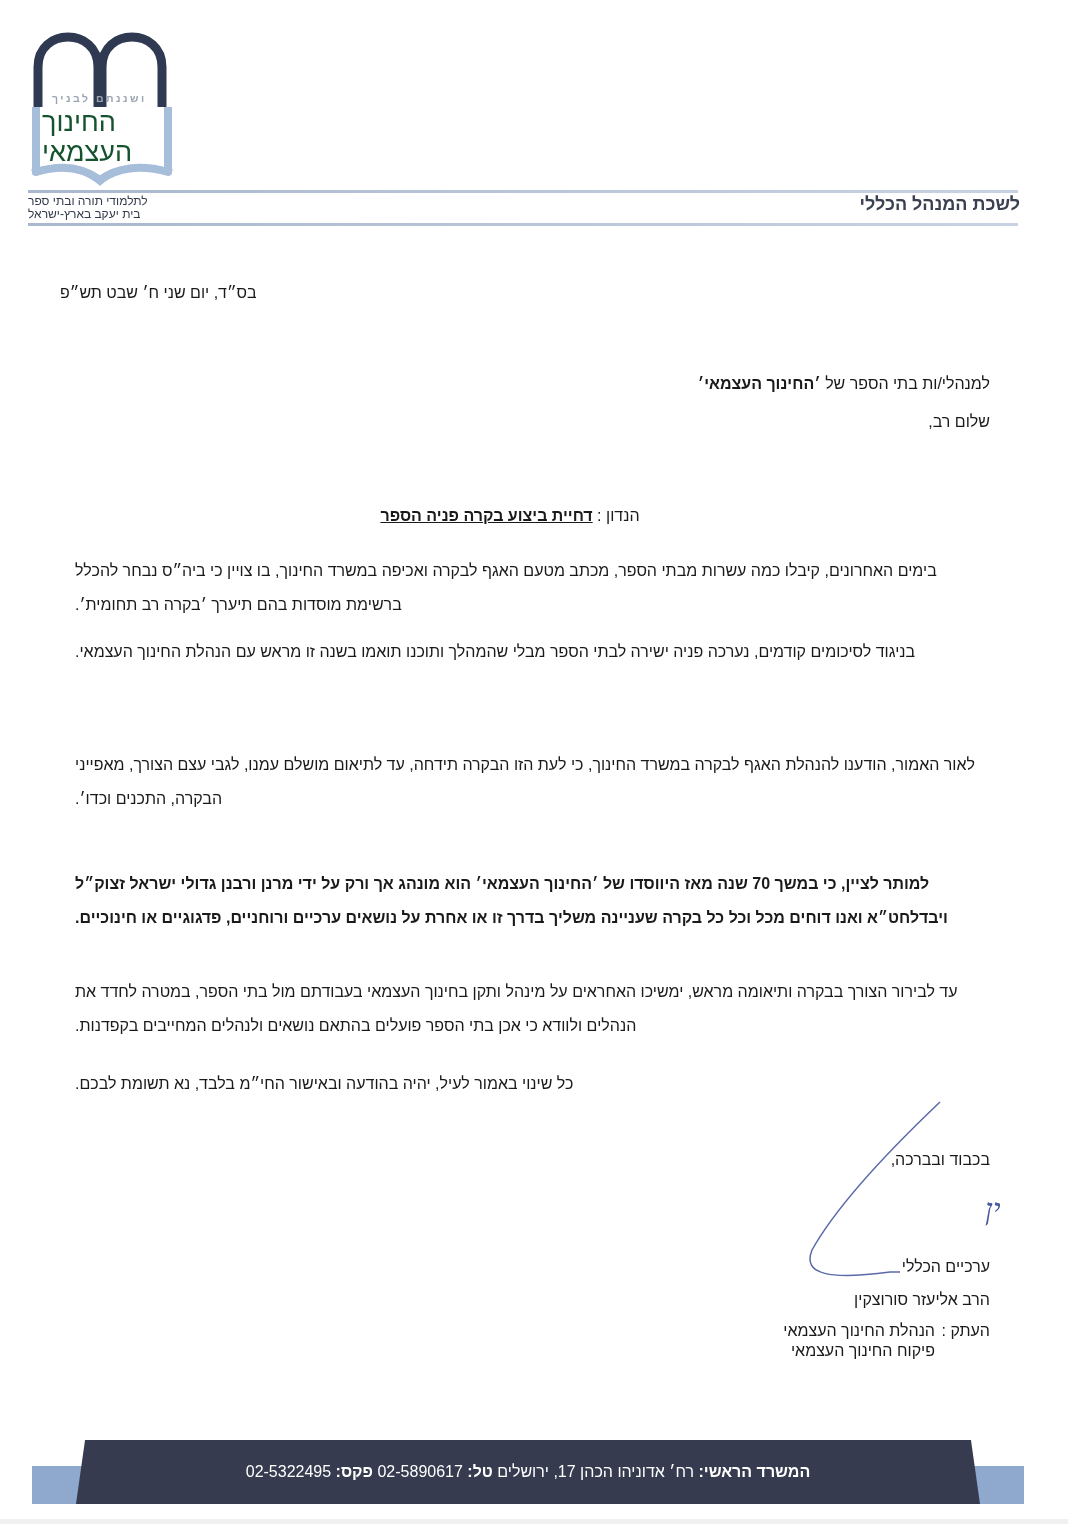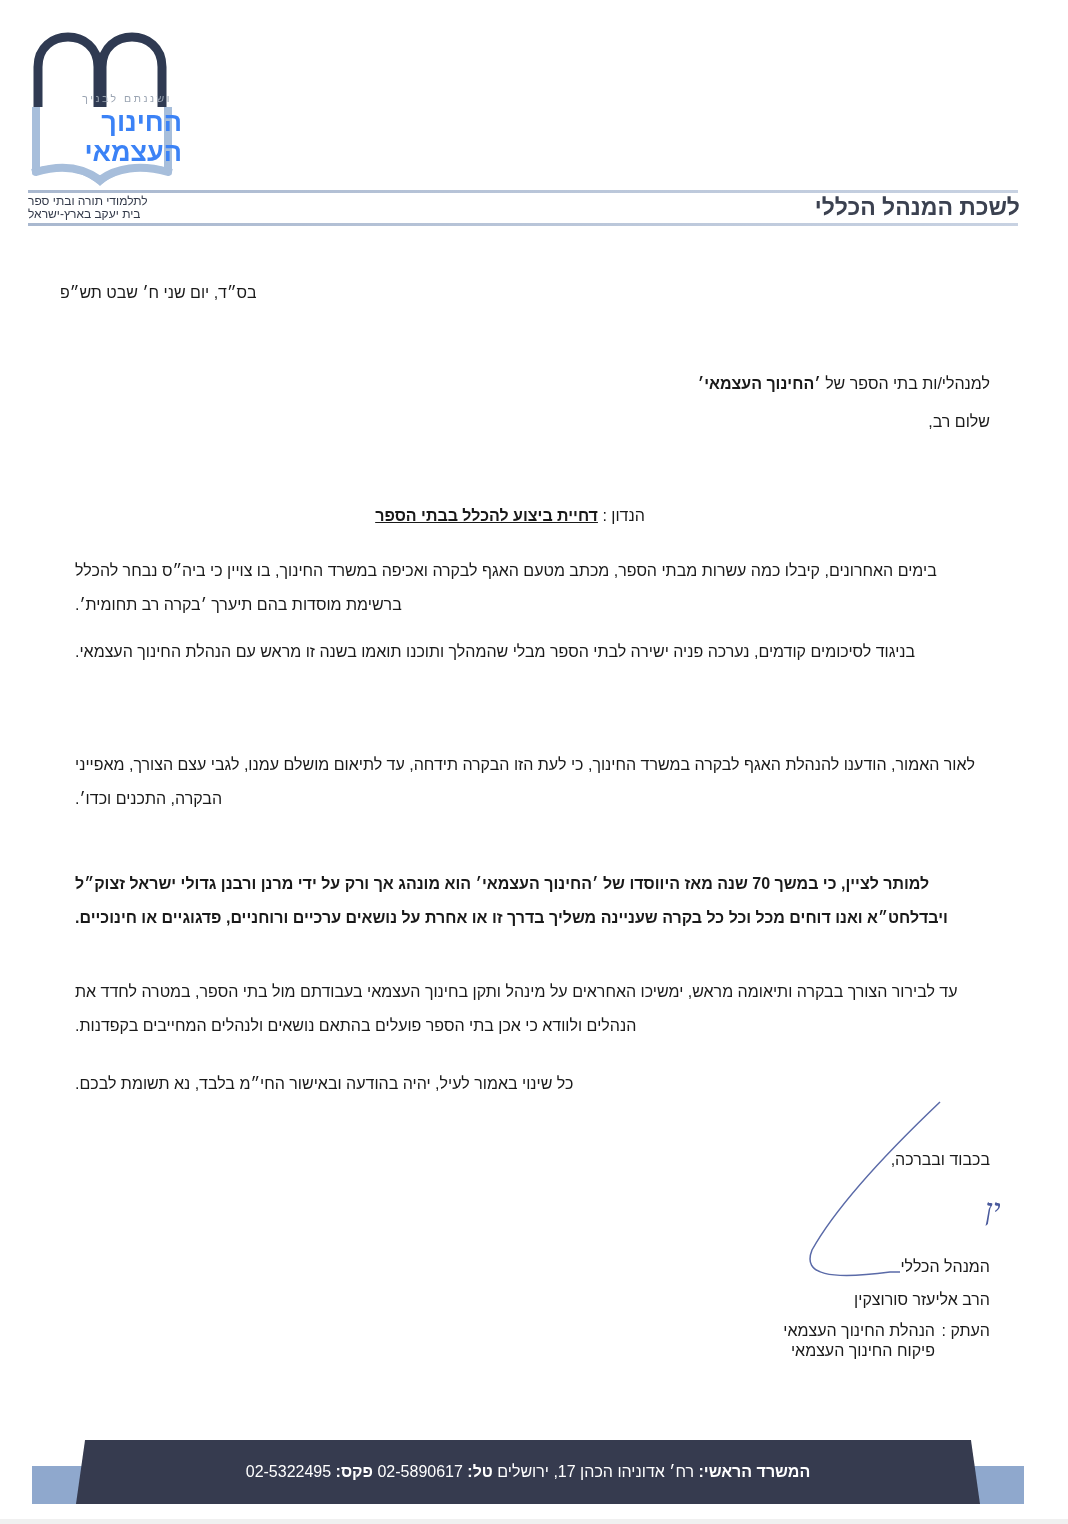--- a/index.html
+++ b/index.html
@@ -6,29 +6,29 @@
     body {
       width: 1068px; height: 1524px; background: #ffffff; position: relative; overflow: hidden;
       font-family: "Liberation Sans", sans-serif; color: #1a1a1a;
     }
     .abs { position: absolute; }
     .rtl { direction: rtl; text-align: left; }
 
     
     #logo { left: 22px; top: 22px; width: 160px; height: 165px; }
     #logo-svg { position: absolute; left: 0; top: 0; }
-    .logo-small { position: absolute; left: 30px; top: 70px; width: 120px; text-align: right;
-      font-size: 10.5px; letter-spacing: 2.5px; color: #9aa4b2; direction: rtl; }
-    .logo-big { position: absolute; left: 20px; width: 140px; text-align: right;
-      font-size: 27px; font-weight: bold; color: #3b82f6; direction: rtl; line-height: 28px; }
+    .logo-small { position: absolute; left: 30px; top: 70px; width: 120px; text-align: left;
+      font-size: 10.5px; letter-spacing: 2.5px; color: #9aa4b2; direction: rtl; font-weight: bold; }
+    .logo-big { position: absolute; left: 20px; width: 140px; text-align: left;
+      font-size: 27px; font-weight: normal; color: #14532d; direction: rtl; line-height: 28px; }
 
     
     .hline { position: absolute; height: 3px; background: linear-gradient(to right, #a9b8cf, #c8d2e2); }
     #tagline { left: 28px; top: 195px; width: 150px; font-size: 12px; line-height: 13px; color: #333a4a; }
-    #office-title { right: 48px; top: 194px; font-size: 23px; font-weight: bold; color: #3b4150; margin-left: 40px; }
+    #office-title { right: 48px; top: 194px; font-size: 18px; font-weight: bold; color: #3b4150; margin-left: 40px; }
 
     .body-text { font-size: 16px; line-height: 34px; }
     #date { left: 60px; top: 276px; width: 230px; }
     #recipient { right: 78px; top: 367px; }
     #greeting { right: 78px; top: 405px; }
     #subject { left: 340px; width: 340px; top: 499px; text-align: center; }
     .para { right: 78px; width: 915px; }
     #p1 { top: 554px; }
     #p2 { top: 635px; }
     #p3 { top: 748px; }
@@ -80,39 +80,39 @@
 
 <div id="date" class="abs rtl body-text">בס״ד, יום שני ח׳ שבט תש״פ</div>
 
 <div id="recipient" class="abs rtl body-text">
   <span>למנהלי/ות בתי הספר של </span><b>׳החינוך העצמאי׳</b>
 </div>
 
 <div id="greeting" class="abs rtl body-text">שלום רב,</div>
 
 <div id="subject" class="abs body-text" style="direction:rtl;">
-  <span>הנדון : </span><b style="text-decoration:underline;">דחיית ביצוע להכלל בבתי הספר</b>
+  <span>הנדון : </span><b style="text-decoration:underline;">דחיית ביצוע בקרה פניה הספר</b>
 </div>
 
 <div id="p1" class="abs rtl body-text para">בימים האחרונים, קיבלו כמה עשרות מבתי הספר, מכתב מטעם האגף לבקרה ואכיפה במשרד החינוך, בו צויין כי ביה״ס נבחר להכלל ברשימת מוסדות בהם תיערך ׳בקרה רב תחומית׳.</div>
 <div id="p2" class="abs rtl body-text para">בניגוד לסיכומים קודמים, נערכה פניה ישירה לבתי הספר מבלי שהמהלך ותוכנו תואמו בשנה זו מראש עם הנהלת החינוך העצמאי.</div>
 <div id="p3" class="abs rtl body-text para">לאור האמור, הודענו להנהלת האגף לבקרה במשרד החינוך, כי לעת הזו הבקרה תידחה, עד לתיאום מושלם עמנו, לגבי עצם הצורך, מאפייני הבקרה, התכנים וכדו׳.</div>
 <div id="p4" class="abs rtl body-text para">למותר לציין, כי במשך 70 שנה מאז היווסדו של ׳החינוך העצמאי׳ הוא מונהג אך ורק על ידי מרנן ורבנן גדולי ישראל זצוק״ל ויבדלחט״א ואנו דוחים מכל וכל כל בקרה שעניינה משליך בדרך זו או אחרת על נושאים ערכיים ורוחניים, פדגוגיים או חינוכיים.</div>
 <div id="p5" class="abs rtl body-text para">עד לבירור הצורך בבקרה ותיאומה מראש, ימשיכו האחראים על מינהל ותקן בחינוך העצמאי בעבודתם מול בתי הספר, במטרה לחדד את הנהלים ולוודא כי אכן בתי הספר פועלים בהתאם נושאים ולנהלים המחייבים בקפדנות.</div>
 <div id="p6" class="abs rtl body-text para">כל שינוי באמור לעיל, יהיה בהודעה ובאישור החי״מ בלבד, נא תשומת לבכם.</div>
 
 <div id="closing" class="abs rtl body-text">בכבוד ובברכה,</div>
 
 <svg class="abs" style="left:800px; top:1100px;" width="200" height="185" viewBox="0 0 200 185">
   <path d="M140 2 C100 40 40 100 12 150 C2 175 30 180 90 172 L100 172" fill="none" stroke="#5a6aa8" stroke-width="1.5"></path>
   <text x="185" y="120" text-anchor="end" font-family="DejaVu Serif, serif" font-style="italic" font-size="30" fill="#4a5a9c" direction="rtl">א. סורוצקין</text>
 </svg>
 
 <div id="sig-name" class="abs rtl body-text">הרב אליעזר סורוצקין</div>
-<div id="sig-title" class="abs rtl body-text">המנהל הכללי</div>
+<div id="sig-title" class="abs rtl body-text">ערכיים הכללי</div>
 
 <div id="cc" class="abs body-text">
   <div class="cc-row">
     <span class="cc-label">העתק :</span>
     <span>הנהלת החינוך העצמאי</span>
   </div>
   <div class="cc-row">
     <span class="cc-label"></span>
     <span>פיקוח החינוך העצמאי</span>
   </div>

